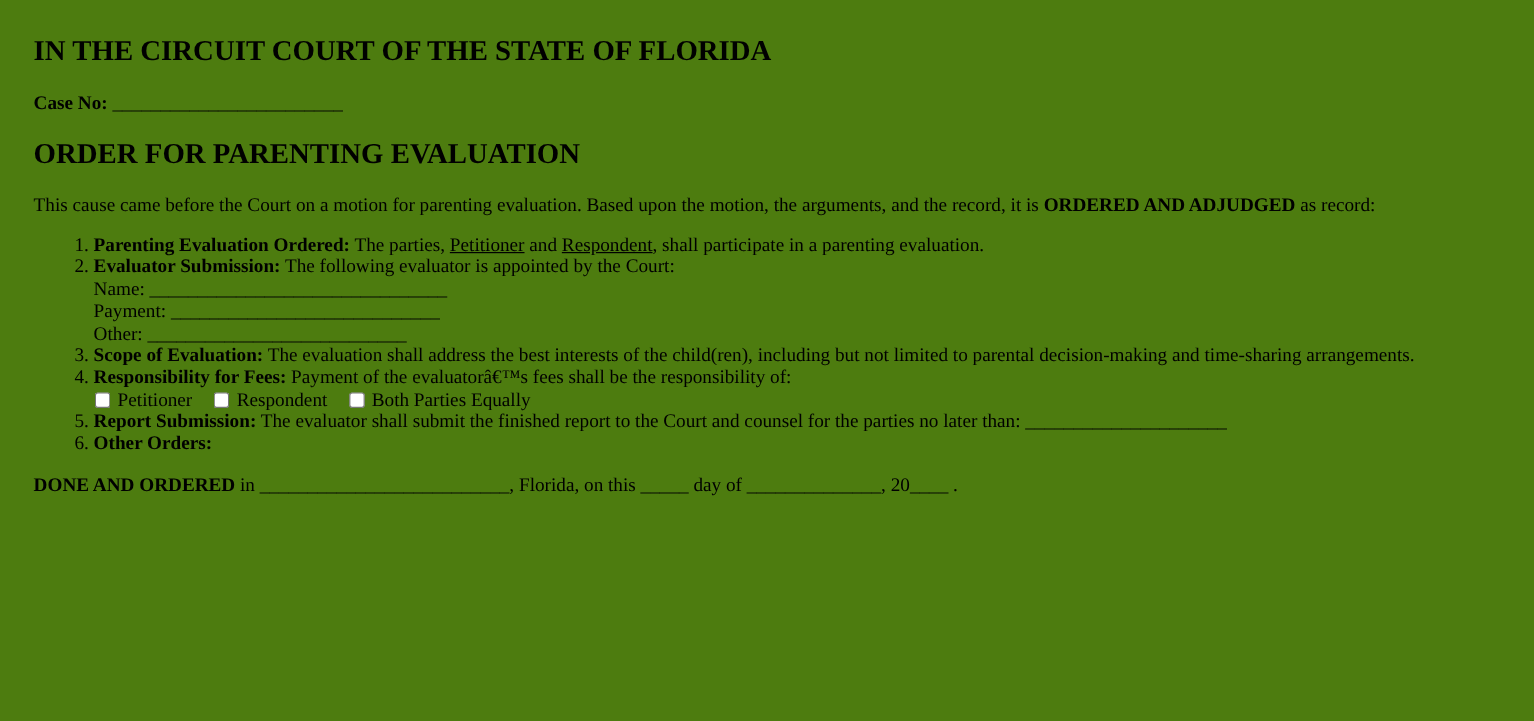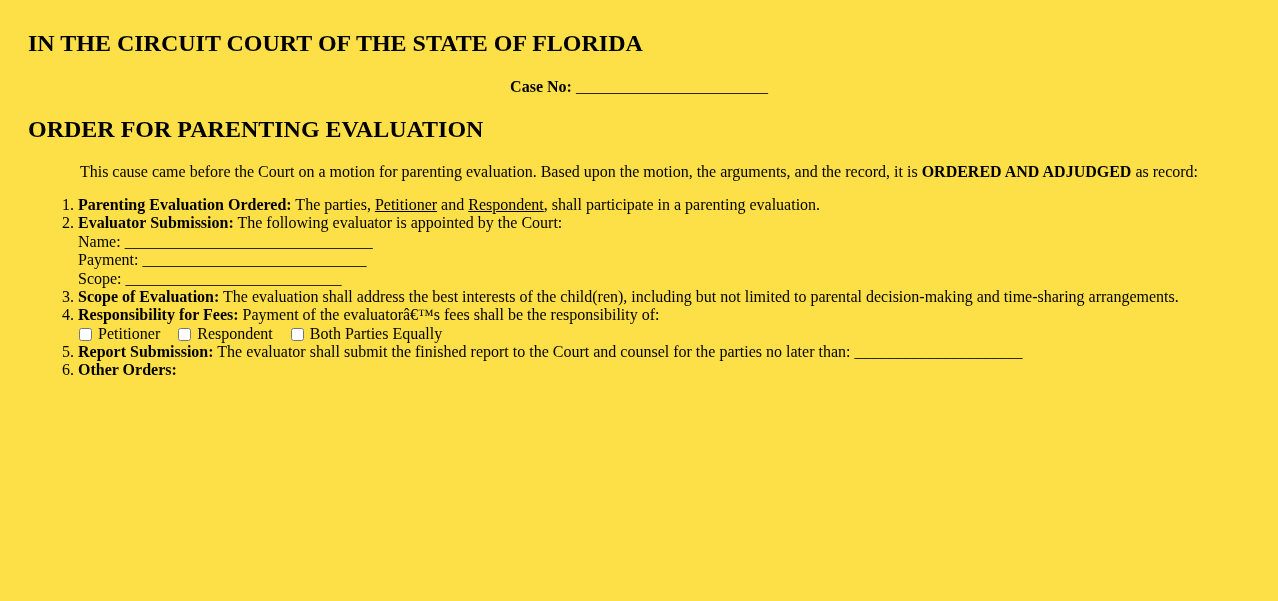--- a/index.html
+++ b/index.html
@@ -2,30 +2,30 @@
 <html><head>
 <meta charset="utf-8">
 <style>
   html, body { margin: 0; padding: 0; background: #ffffff; }
   .page {
     width: 1278px;
     height: 601px;
     box-sizing: border-box;
     padding: 0 28px;
     overflow: hidden;
-    background: #fde047;
+    background: #4d7c0f;
     color: #000000;
     font-family: "Liberation Serif", serif;
     font-size: 16px;
     line-height: 1.15;
   }
   h2 { font-size: 24px; font-weight: bold; line-height: 1.15; }
   .court-title { margin: 30px 0 0 0; }
   .order-title { margin: 20px 0 0 0; }
-  p { margin: 0; text-align: center; }
+  p { margin: 0; }
   .case-line { margin-top: 20px; }
   .division-line { margin-top: 21px; }
   .inre-block { margin-top: 20px; }
   .intro { margin-top: 19px; }
   ol { margin: 15px 0 0 0; padding-left: 40px; }
   li { line-height: 1.15; margin-left: 10px; }
   .u { text-decoration: underline; }
   .done-line { margin-top: 16px; }
   .opt { margin-right: 17px; }
   input[type="checkbox"] {
@@ -45,25 +45,26 @@
 
 
 
   <h2 class="order-title">ORDER FOR PARENTING EVALUATION</h2>
 
   <p class="intro"><span>This cause came before the Court on a motion for parenting evaluation. Based upon the motion, the arguments, and the record, it is </span><b>ORDERED AND ADJUDGED</b><span> as record:</span></p>
 
   <ol>
     <li><b>Parenting Evaluation Ordered:</b><span> The parties, </span><span class="u">Petitioner</span><span> and </span><span class="u">Respondent</span><span>, shall participate in a parenting evaluation.</span></li>
 
-    <li><b>Evaluator Submission:</b><span> The following evaluator is appointed by the Court:</span><br><span>Name:</span> <span>_______________________________</span><br><span>Payment:</span> <span>____________________________</span><br><span>Scope:</span> <span>___________________________</span></li>
+    <li><b>Evaluator Submission:</b><span> The following evaluator is appointed by the Court:</span><br><span>Name:</span> <span>_______________________________</span><br><span>Payment:</span> <span>____________________________</span><br><span>Other:</span> <span>___________________________</span></li>
 
     <li><b>Scope of Evaluation:</b><span> The evaluation shall address the best interests of the child(ren), including but not limited to parental decision-making and time-sharing arrangements.</span></li>
 
     <li><b>Responsibility for Fees:</b><span> Payment of the evaluatorâ€™s fees shall be the responsibility of:</span><br><span class="opt"><input type="checkbox" style=""><span>Petitioner</span></span><span class="opt"><input type="checkbox" style=""><span>Respondent</span></span><span class="opt"><input type="checkbox" style=""><span>Both Parties Equally</span></span></li>
 
     <li><b>Report Submission:</b><span> The evaluator shall submit the finished report to the Court and counsel for the parties no later than: </span><span>_____________________</span></li>
 
     <li><b>Other Orders:</b><br></li>
   </ol>
 
+  <p class="done-line"><b>DONE AND ORDERED</b><span> in </span><span>__________________________</span><span>, Florida, on this </span><span>_____</span><span> day of </span><span>______________</span><span>, 20</span><span>____</span><span> .</span></p>
 
 </div>
 
 </body></html>

